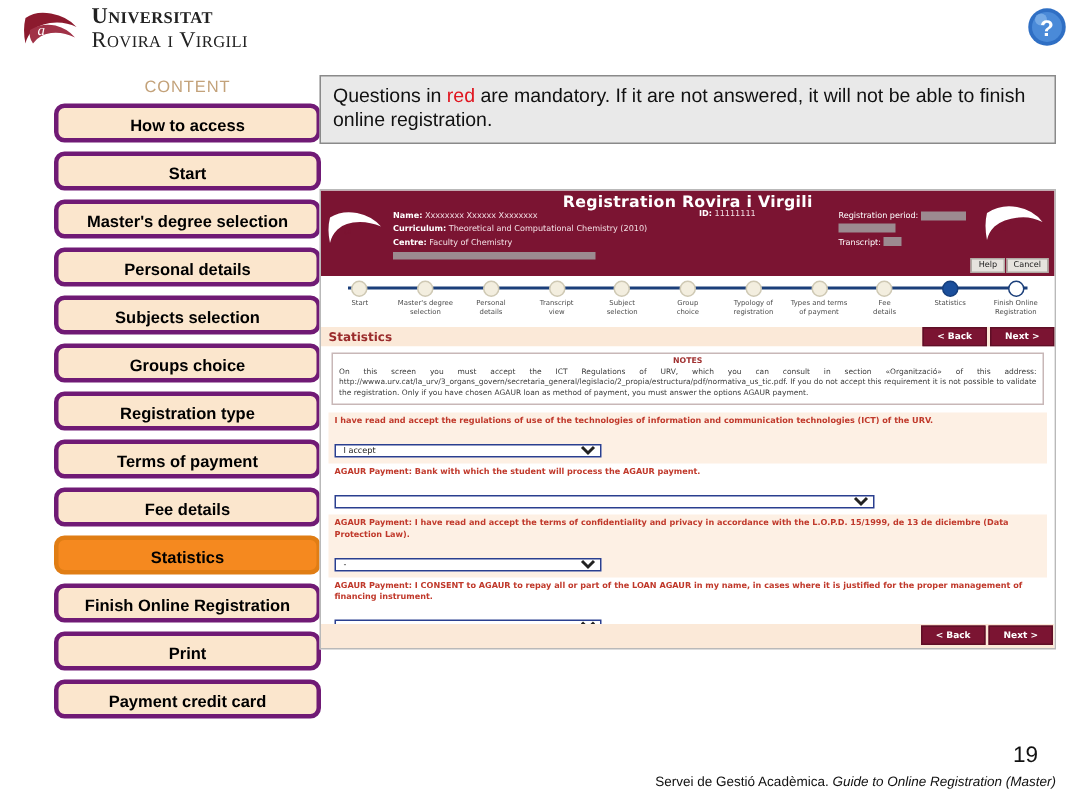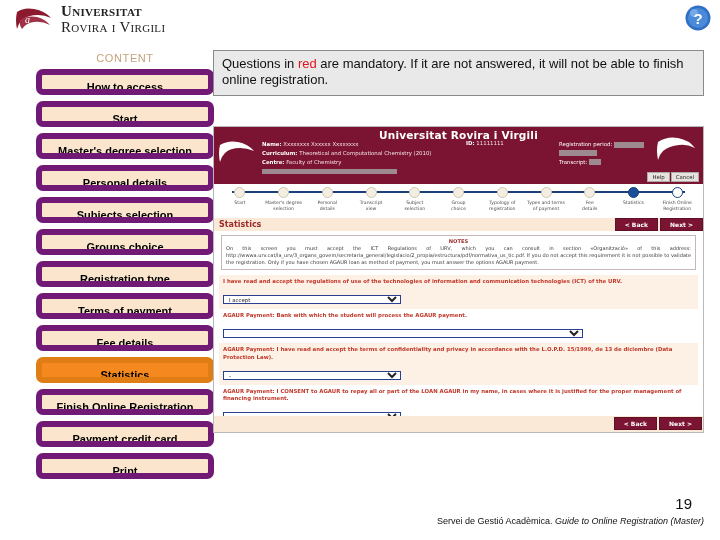--- a/index.html
+++ b/index.html
@@ -64,21 +64,21 @@
     width: 100%;
     box-sizing: border-box;
     height: 26px;
     line-height: 25px;
     margin-bottom: 6px;
     text-align: center;
     font-size: 11px;
     font-weight: bold;
     color: #000;
     background: #fbe6cd;
-    border: 6px solid #701a75;
+    border: 3px solid #701a75;
     border-radius: 7px;
     white-space: nowrap;
     overflow: hidden;
   }
   .nav-btn.active {
     background: #f5891f;
     border-color: #e07d14;
     color: #000;
   }
 
@@ -328,33 +328,33 @@
       <div class="nav-btn">Start</div>
       <div class="nav-btn">Master's degree selection</div>
       <div class="nav-btn">Personal details</div>
       <div class="nav-btn">Subjects selection</div>
       <div class="nav-btn">Groups choice</div>
       <div class="nav-btn">Registration type</div>
       <div class="nav-btn">Terms of payment</div>
       <div class="nav-btn">Fee details</div>
       <div class="nav-btn active">Statistics</div>
       <div class="nav-btn">Finish Online Registration</div>
+      <div class="nav-btn">Print</div>
       <div class="nav-btn">Payment credit card</div>
-      <div class="nav-btn">Print</div>
     </div>
 </div>
 
 <div class="callout">
   <span>Questions in </span><span class="redword">red</span><span> are mandatory. If it are not answered, it will not be able to finish online registration.</span>
 </div>
 
 <div class="shot">
 
   <div class="shot-top">
-    <div class="shot-title">Universitat Rovira i Virgili</div>
+    <div class="shot-title">Registration Rovira i Virgili</div>
 
     <div class="shot-logo-l">
       <svg width="38" height="28" viewBox="0 0 38 28">
         <path d="M2 7 Q10 2 20 4 Q30 6 36 13 Q29 10 22 10 Q12 10 7 15 Q3 19 2 24 Q0 15 2 7 Z" fill="#ffffff"></path>
         <text x="11" y="18" font-family="Liberation Serif, serif" font-size="11" fill="#7b1432" font-style="italic">a</text>
       </svg>
     </div>
 
     <div class="shot-info">
       <div>

